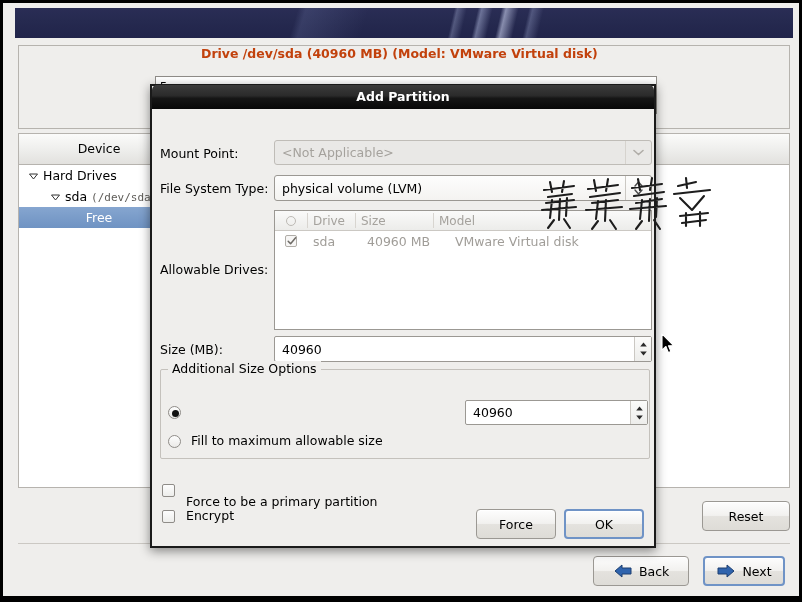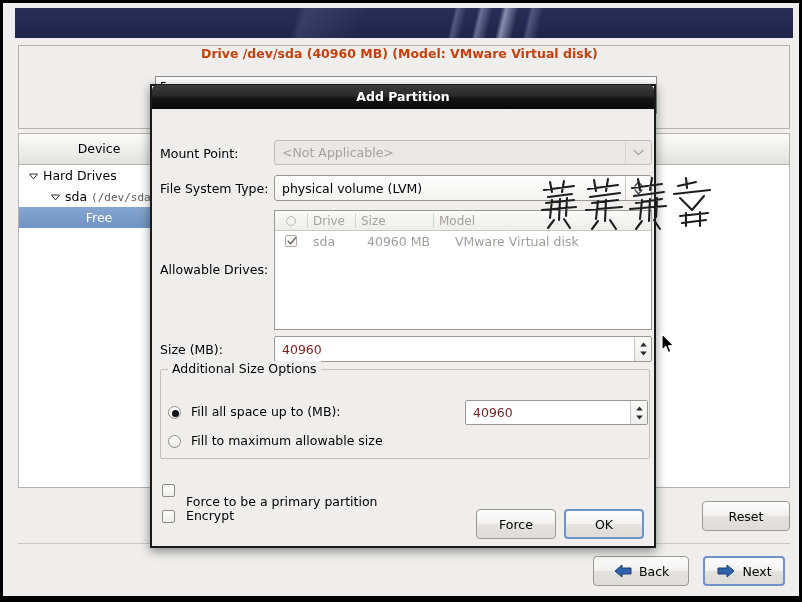--- a/index.html
+++ b/index.html
@@ -237,21 +237,21 @@
     position: absolute;
     height: 26px;
     background: #ffffff;
     border: 1px solid #9b9893;
     border-radius: 2px;
     display: flex;
     align-items: center;
   }
   .entry .val {
     flex: 1; padding-left: 7px;
-    font-size: 12.5px; color: #7f1d1d;
+    font-size: 12.5px; color: #000000;
   }
   .spin {
     width: 17px; height: 100%;
     border-left: 1px solid #cbc8c3;
     background: linear-gradient(180deg,#fbfbfa 0%,#ededeb 100%);
     display: flex; flex-direction: column;
     align-items: center; justify-content: center;
   }
   .spin svg { display: block; }
 
@@ -508,21 +508,20 @@
       </div>
 
       <div id="size-group"></div>
       <div id="size-group-title">Additional Size Options</div>
 
 
       <div class="radio-row" style="left:16px; top:294px; width:460px; height:30px;">
         <span class="radio" style="left:0; top:2px;">
           <span class="dot"></span>
         </span>
-        <span style="position:absolute;left:23px;top:0;">Fill all space up to (MB):</span>
       </div>
 
       <div class="entry" style="left:313px; top:290px; width:183px; height:25px;">
         <span class="val">40960</span>
         <span class="spin">
           <svg width="9" height="18" viewBox="0 0 9 18">
             <path d="M1.2 6.5 L4.5 2.5 L7.8 6.5 Z" fill="#2a2a2a"></path>
             <path d="M1.2 11.5 L4.5 15.5 L7.8 11.5 Z" fill="#2a2a2a"></path>
           </svg>
         </span>

